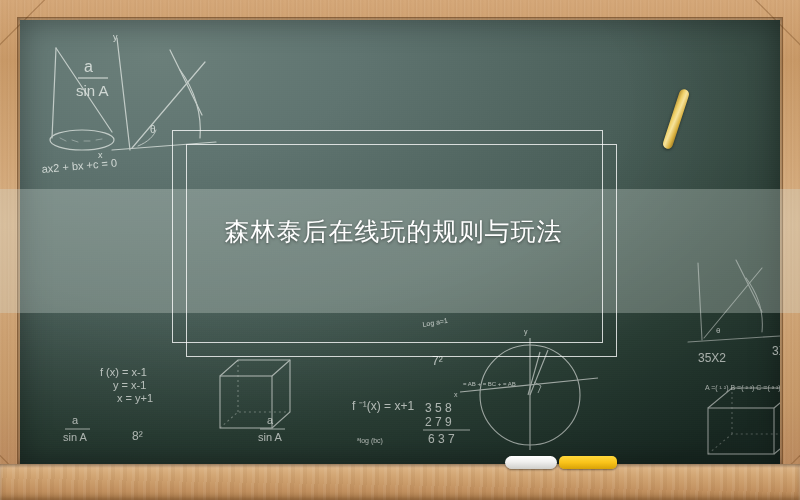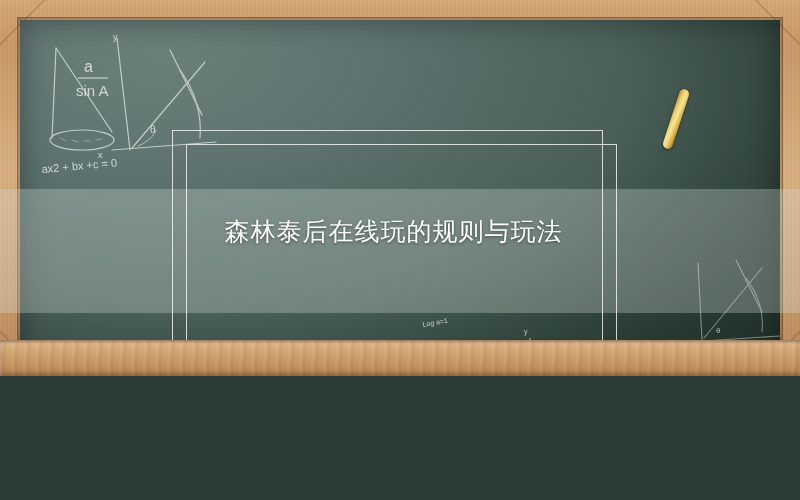--- a/index.html
+++ b/index.html
@@ -7,21 +7,21 @@
     padding: 0;
     background: #2b3b35;
   }
   body {
     font-family: "Liberation Sans", sans-serif;
   }
 
   #stage {
     position: relative;
     width: 800px;
-    height: 376px;
+    height: 500px;
     overflow: hidden;
   }
 
   
   .frame {
     position: absolute;
     inset: 0;
     background:
       repeating-linear-gradient(
         90deg,

